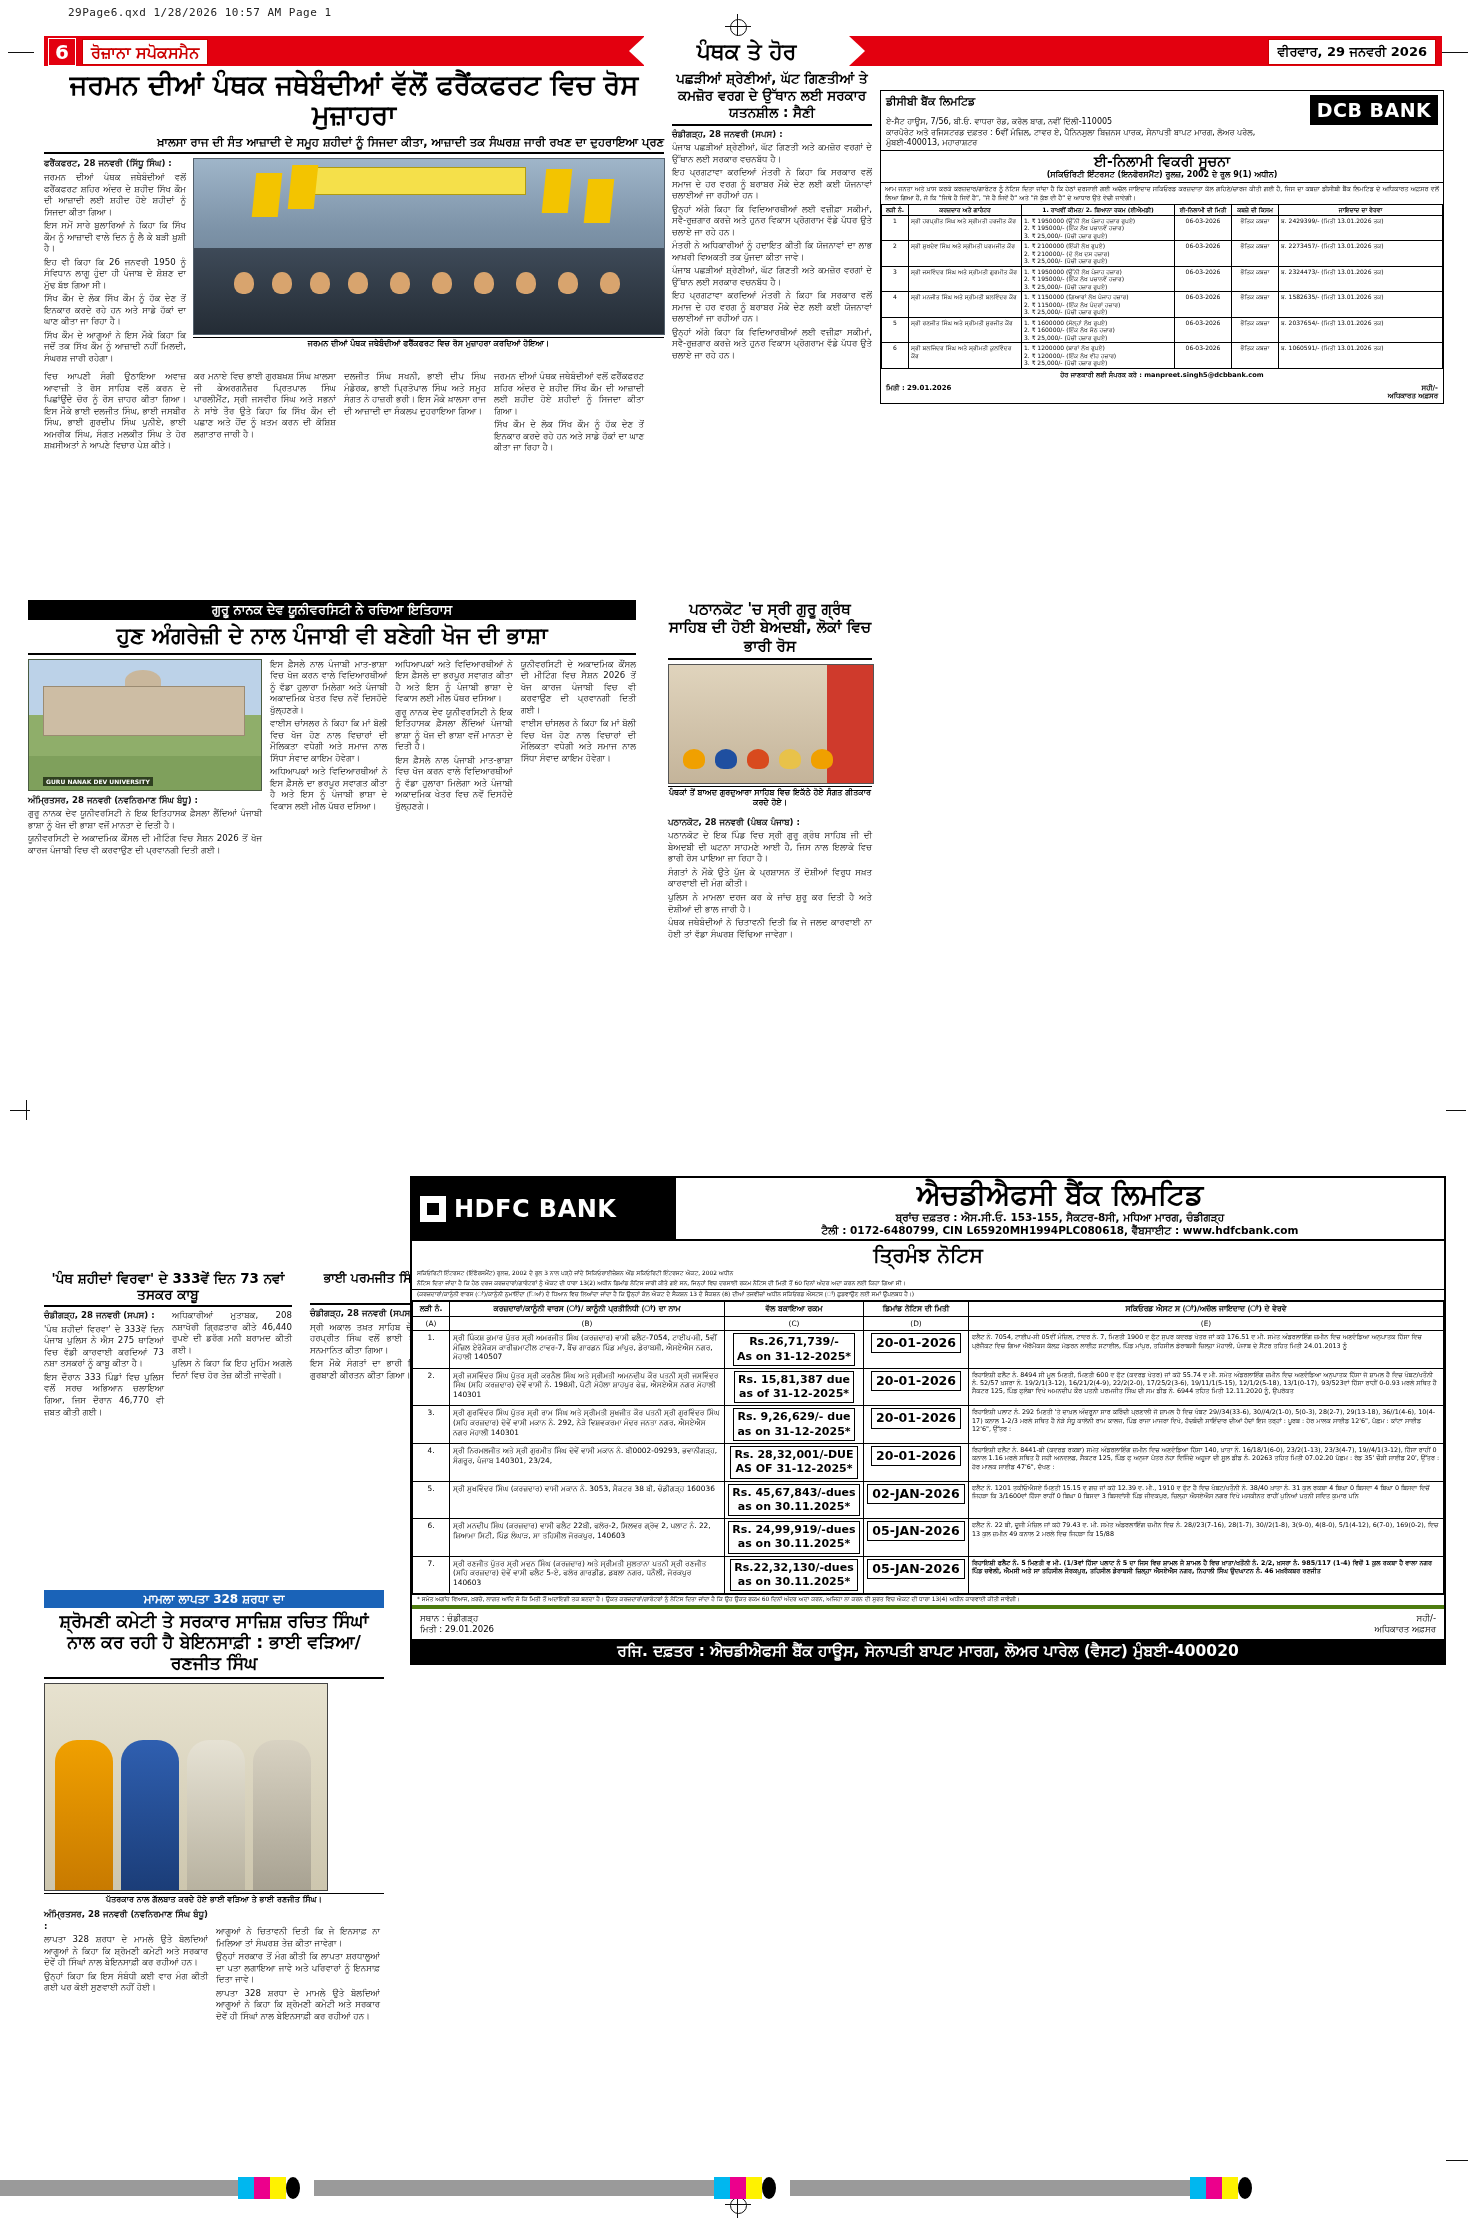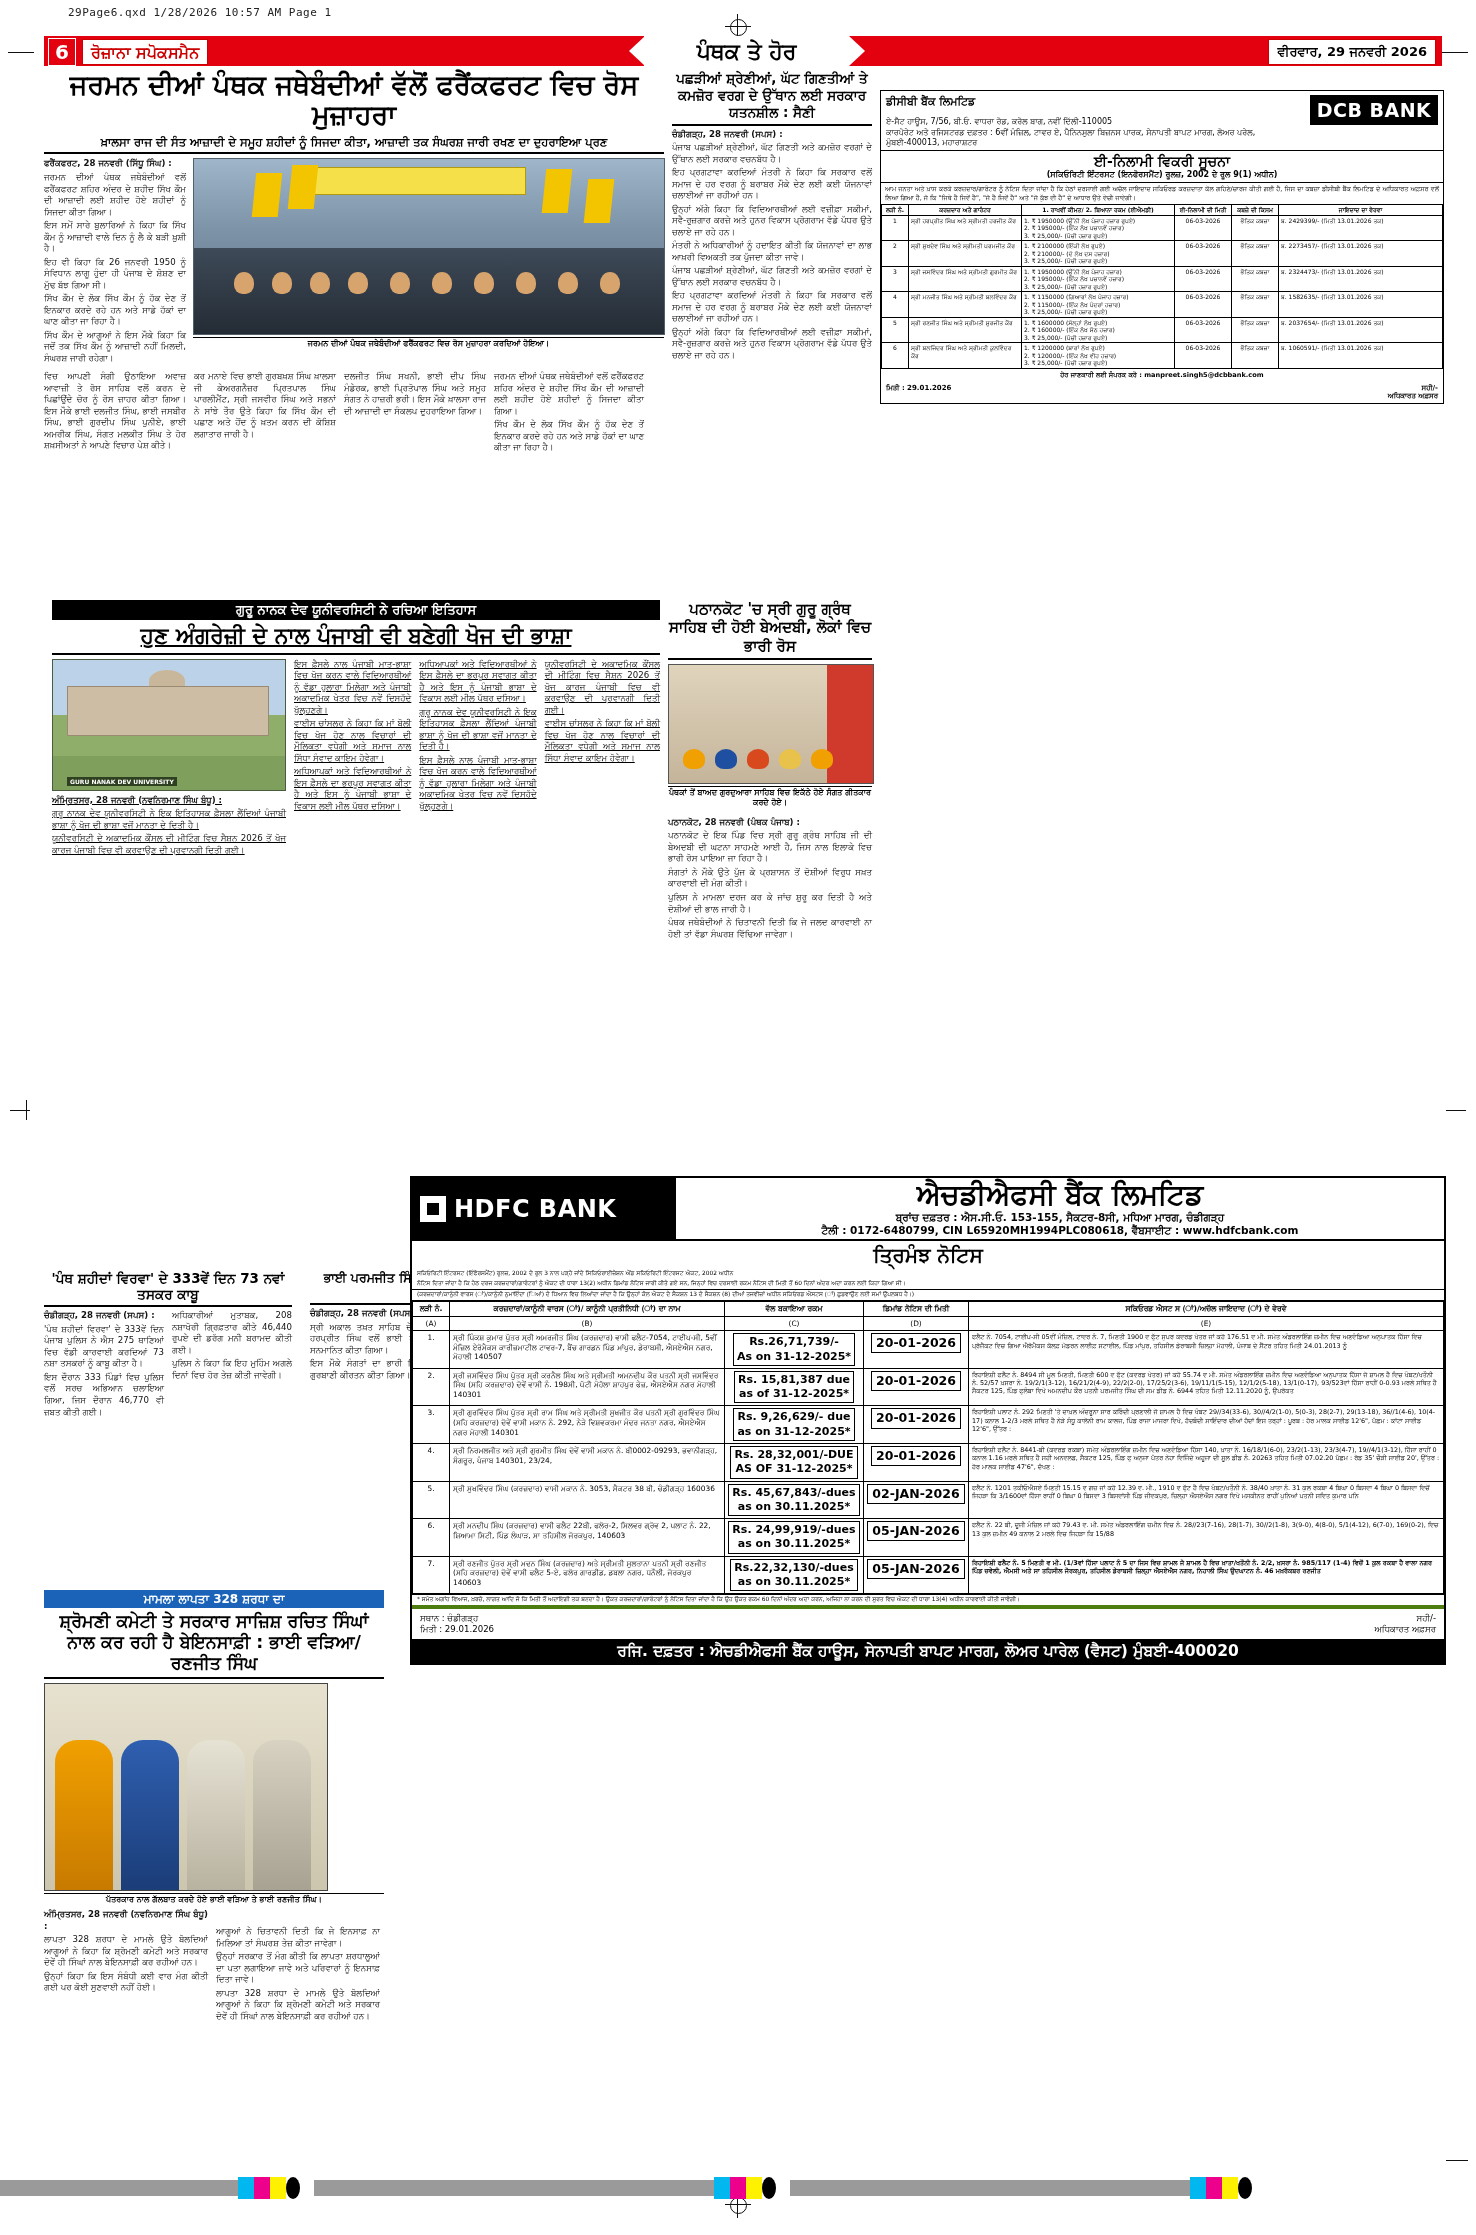--- a/index.html
+++ b/index.html
@@ -34,21 +34,21 @@
   
   .hl{font-weight:bold;color:#000;line-height:1.12;text-align:center;}
   .body-col{font-size:8.6px;line-height:1.34;text-align:justify;color:#111;}
   .body-col p{margin:0 0 2px 0;}
   .dateline{font-weight:bold;}
   .caption{font-size:8px;text-align:center;font-weight:bold;border-top:1px solid #000;padding-top:1px;margin-top:2px;}
 
   
   .s1{position:absolute;left:44px;top:70px;width:620px;}
   .s1-title{font-size:27px;}
-  .s1-sub{font-size:11.5px;font-weight:bold;text-align:center;margin-top:5px;}
+  .s1-sub{font-size:11.5px;font-weight:bold;text-align:right;margin-top:5px;}
   .s1-rule{height:2px;background:#000;margin-top:3px;}
   .s1-cols{display:flex;gap:7px;margin-top:4px;}
   .s1-left{width:142px;}
   .s1-photo{width:470px;height:175px;background:
      linear-gradient(#9fb5c9,#7d93a8 40%,#6d8295 70%,#5d7083);
      position:relative;overflow:hidden;border:1px solid #53606c;}
   .s1-photo .flag{position:absolute;width:26px;height:44px;background:#f3c400;transform:skewX(-6deg);}
   .s1-photo .crowd{position:absolute;left:0;bottom:0;width:100%;height:86px;
      background:linear-gradient(#3e4a58,#242c35);}
   .s1-photo .banner{position:absolute;left:120px;top:8px;width:210px;height:26px;background:#f5e04a;border:1px solid #b09b10;}
@@ -68,21 +68,21 @@
   .dcb-banner{text-align:center;border-top:1px solid #000;border-bottom:1px solid #000;padding:2px 0;}
   .dcb-banner .t1{font-weight:bold;font-size:14px;}
   .dcb-banner .t2{font-size:8px;font-weight:bold;}
   .dcb-para{font-size:6.4px;line-height:1.3;padding:2px 4px;text-align:justify;}
   table.dcb-tbl{border-collapse:collapse;width:100%;font-size:6px;}
   table.dcb-tbl td,table.dcb-tbl th{border:1px solid #000;padding:1px 2px;vertical-align:top;line-height:1.25;}
   table.dcb-tbl th{font-weight:bold;text-align:center;font-size:6px;}
   .dcb-sign{display:flex;justify-content:space-between;font-size:7px;font-weight:bold;padding:3px 5px;}
 
   
-  .gndu{position:absolute;left:52px;top:600px;width:608px;text-decoration:underline;}
+  .gndu{position:absolute;left:28px;top:600px;width:608px;}
   .kicker{background:#000;color:#fff;font-weight:bold;font-size:13px;text-align:center;padding:2px 0;}
   .gndu-title{font-size:22px;margin-top:4px;}
   .gndu-photo{width:232px;height:130px;border:1px solid #4a5b42;position:relative;overflow:hidden;
      background:linear-gradient(#bcd2e8 0 42%,#8fae6a 42% 100%);}
   .gndu-photo .bldg{position:absolute;left:14px;top:26px;width:200px;height:48px;background:#cdbda4;border:1px solid #9b8b72;}
   .gndu-photo .dome{position:absolute;left:96px;top:10px;width:36px;height:22px;background:#c9b79c;border-radius:50% 50% 0 0;}
   .gndu-photo .lawn{position:absolute;left:0;bottom:0;width:100%;height:34px;background:#7fa05c;}
   .gndu-photo .sign{position:absolute;left:14px;bottom:4px;font-size:6px;font-weight:bold;color:#fff;background:#2f4020;padding:1px 3px;}
 
   

